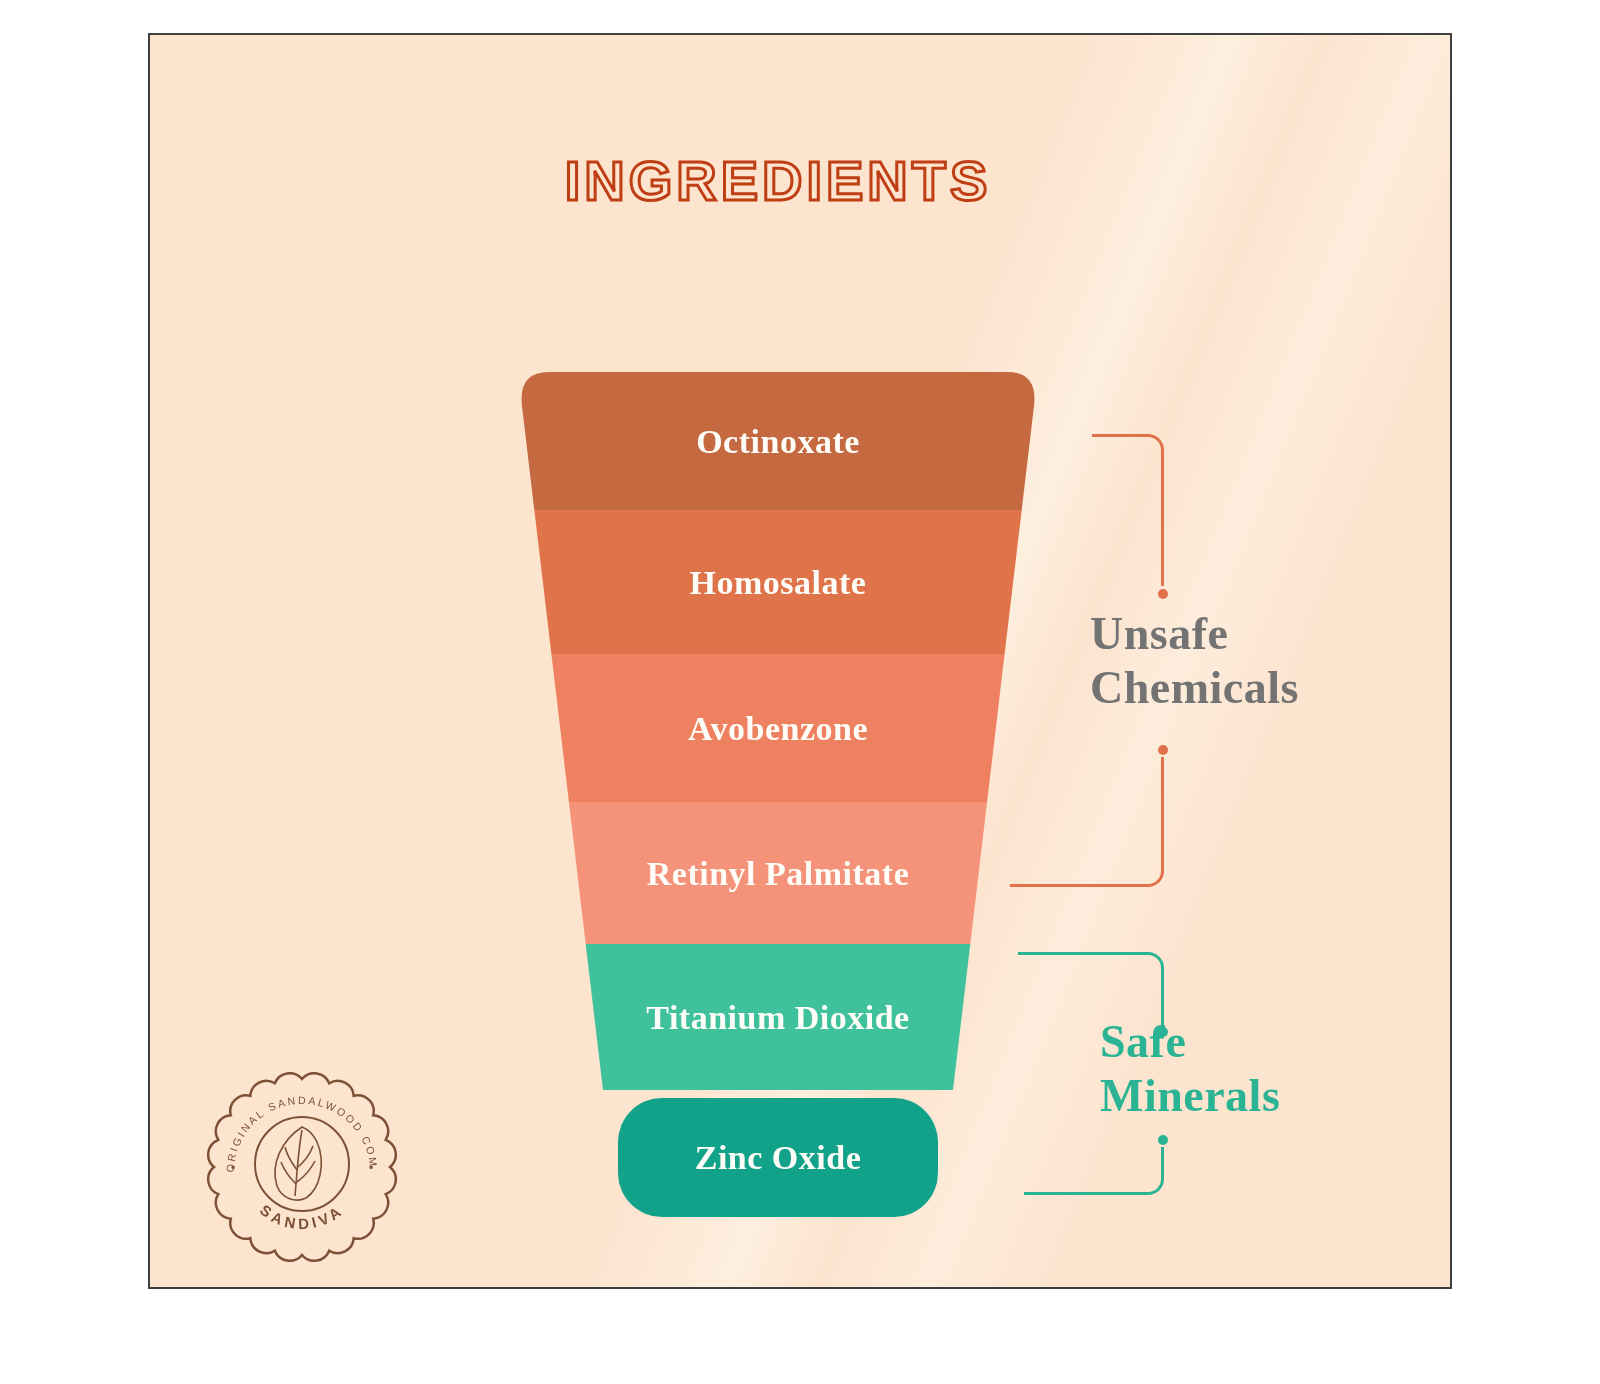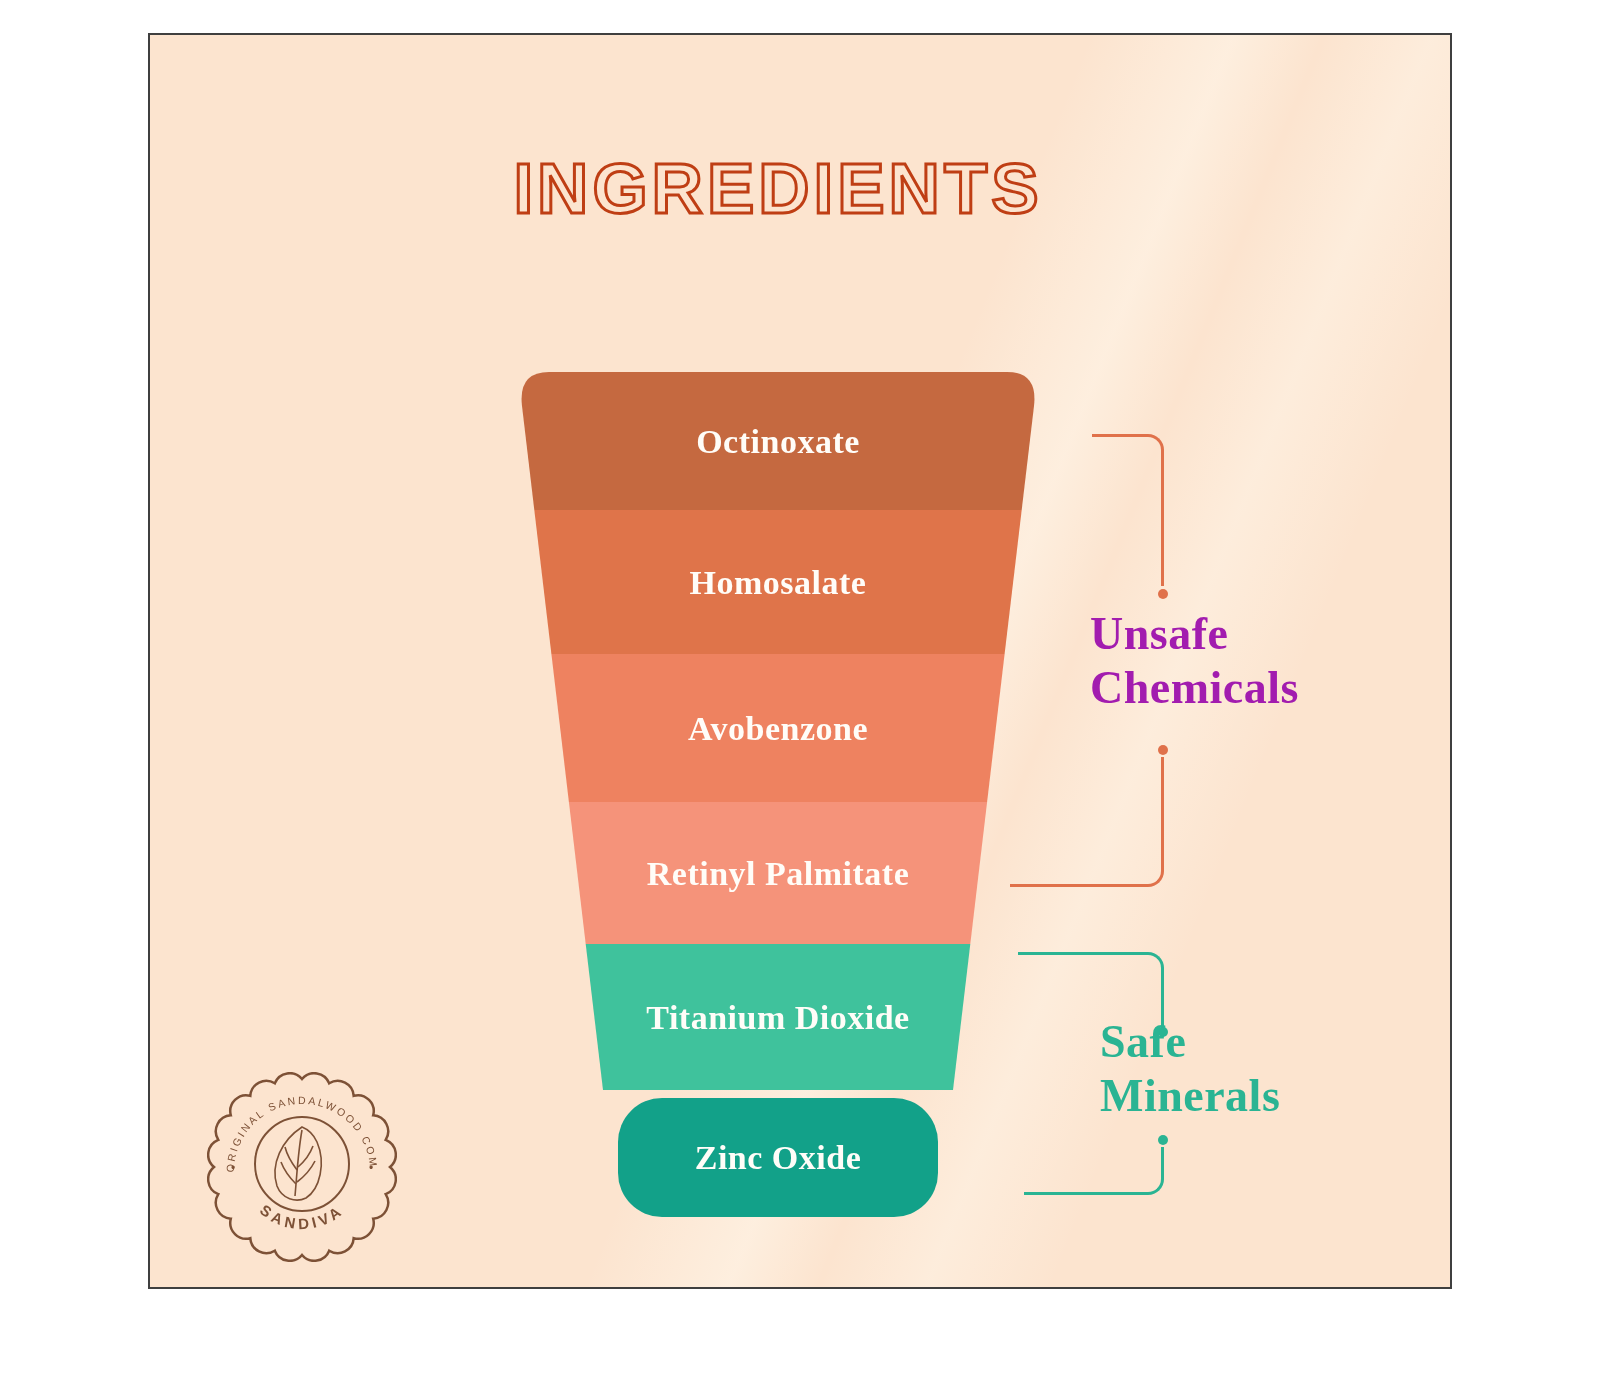--- a/index.html
+++ b/index.html
@@ -14,21 +14,21 @@
     background:linear-gradient(112deg, rgba(255,255,255,0) 52%, rgba(255,247,235,0.55) 60%, rgba(252,228,207,0) 65%, rgba(255,247,235,0.45) 71%, rgba(252,228,207,0) 78%);
   }
 
   .title-block { position:absolute; left:0; top:95px; width:1256px; text-align:center; }
   .title {
     font-family:"Liberation Serif", serif; font-weight:700; font-size:64px;
     color:#bf3e14; letter-spacing:1px;
   }
   .subtitle {
     margin-top:18px;
-    font-family:"Liberation Sans", sans-serif; font-weight:700; font-size:71px;
+    font-family:"Liberation Sans", sans-serif; font-weight:700; font-size:56px;
     letter-spacing:4px; color:transparent;
     -webkit-text-stroke:3px #bf3e14;
   }
 
   .funnel { position:absolute; left:357px; top:335px; width:545px; height:850px; }
   .seg-label {
     font-family:"Liberation Serif", serif; font-weight:700; font-size:34px;
     fill:#fffdf8; text-anchor:middle; letter-spacing:0.5px;
   }
 
@@ -69,21 +69,21 @@
     <text class="seg-label" x="271" y="83">Octinoxate</text>
     <text class="seg-label" x="271" y="224">Homosalate</text>
     <text class="seg-label" x="271" y="370">Avobenzone</text>
     <text class="seg-label" x="271" y="515">Retinyl Palmitate</text>
     <text class="seg-label" x="271" y="659">Titanium Dioxide</text>
     <text class="seg-label" x="271" y="799">Zinc Oxide</text>
   </svg>
 
   <div class="bracket br-top" style="left: 942px; top: 399px; width: 72px; height: 152px; border-color: rgb(224, 113, 74);"></div>
   <div class="dot" style="left: 1008px; top: 554px; background-color: rgb(224, 113, 74);"></div>
-  <div class="side-label" style="left: 940px; top: 572px; width: 260px; color: #a21caf;">Unsafe Chemicals</div>
+  <div class="side-label" style="left: 940px; top: 572px; width: 260px; color: #737373;">Unsafe Chemicals</div>
   <div class="dot" style="left: 1008px; top: 710px; background-color: rgb(224, 113, 74);"></div>
   <div class="bracket br-bottom" style="left: 860px; top: 722px; width: 154px; height: 130px; border-color: rgb(224, 113, 74);"></div>
 
   <div class="bracket br-top" style="left: 868px; top: 917px; width: 146px; height: 78px; border-color: rgb(42, 180, 147);"></div>
   <div class="dot" style="left: 1008px; top: 992px; background-color: rgb(42, 180, 147);"></div>
   <div class="side-label" style="left: 950px; top: 980px; width: 210px; color: rgb(42, 180, 147);">Safe Minerals</div>
   <div class="dot" style="left: 1008px; top: 1100px; background-color: rgb(42, 180, 147);"></div>
   <div class="bracket br-bottom" style="left: 874px; top: 1112px; width: 140px; height: 48px; border-color: rgb(42, 180, 147);"></div>
 
   <svg class="logo" viewBox="0 0 190 190">

